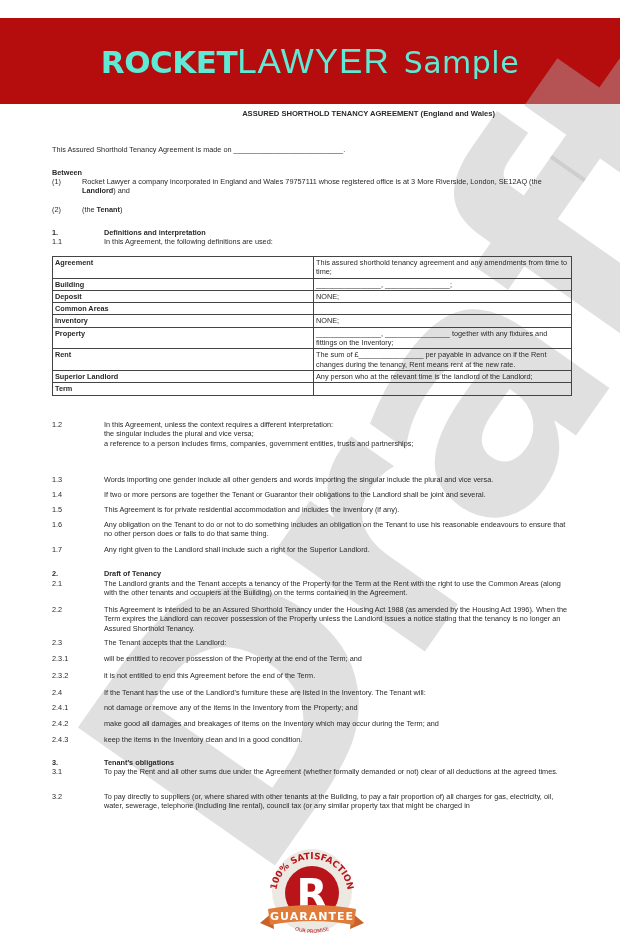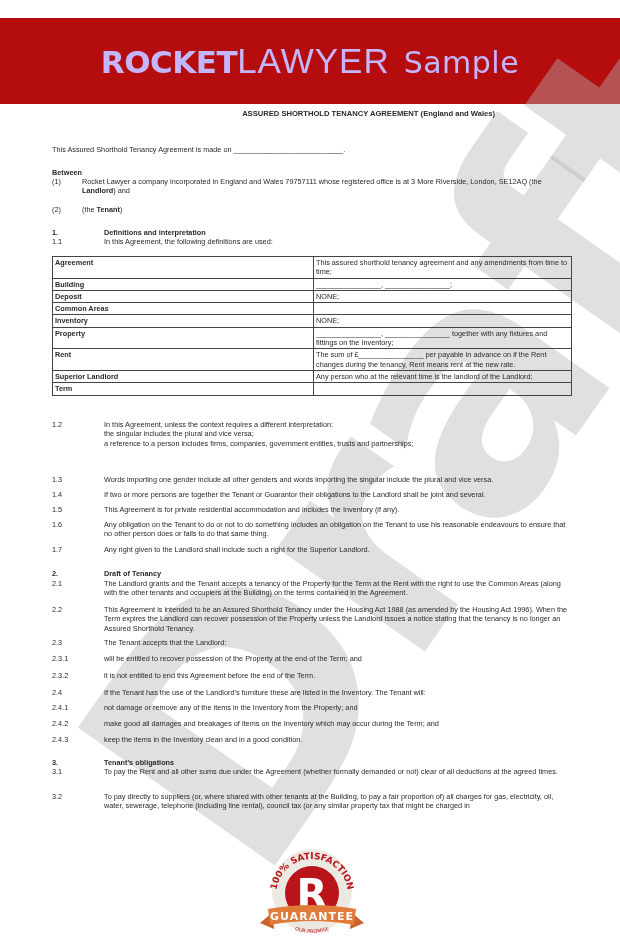--- a/index.html
+++ b/index.html
@@ -4,21 +4,21 @@
 <style>
   html, body { margin: 0; padding: 0; }
   body {
     width: 620px; height: 950px; position: relative; overflow: hidden;
     background: #ffffff; font-family: "Liberation Sans", sans-serif; color: #2a2a2a;
   }
   .banner {
     position: absolute; left: 0; top: 18px; width: 620px; height: 86px;
     background: #b50d0e; display: flex; align-items: center; justify-content: center;
   }
-  .brand { color: #c4b5fd; font-size: 35px; letter-spacing: 0.5px; white-space: nowrap; }
+  .brand { color: #5eead4; font-size: 35px; letter-spacing: 0.5px; white-space: nowrap; }
   .brand .b1 { font-weight: bold; font-family: "DejaVu Sans", sans-serif; font-size: 31px; letter-spacing: -0.5px; }
   .brand .b2 { font-weight: normal; font-family: "Liberation Sans", sans-serif; font-size: 35px; letter-spacing: 1px; }
   .brand .b3 { font-family: "DejaVu Sans", sans-serif; font-size: 30px; margin-left: 14px; }
 
   .watermark {
     position: absolute; left: 40px; top: 200px; font-family: "DejaVu Sans", sans-serif;
     font-weight: bold; font-size: 330px; color: rgba(180,180,180,0.42);
     transform: rotate(-55deg); transform-origin: center; pointer-events: none; z-index: 1;
     left: -30px; top: 260px; letter-spacing: -10px;
   }

